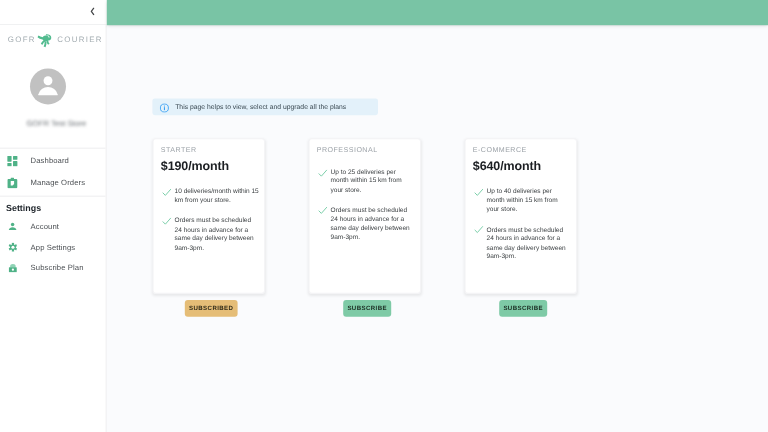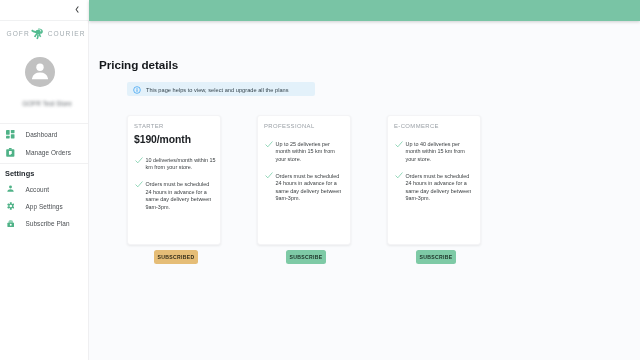--- a/index.html
+++ b/index.html
@@ -138,21 +138,20 @@
             <path d="M3.4 9.6 V6.6 a5.6 4.4 0 0 1 11.2 0 V9.6 Z" fill="#8fd3b5"></path>
             <rect x="0.8" y="9.0" width="16.4" height="10.4" rx="1.1" fill="#4fb287"></rect>
             <circle cx="9" cy="14.1" r="2.3" fill="#fff"></circle>
           </svg>
       </span>
       <span class="nav-label">Subscribe Plan</span>
     </div>
   </div>
 
   <div class="main">
-    <div class="page-title">Pricing details</div>
     <div class="banner" style="position:absolute">
       <span class="banner-icon">
         <svg width="8" height="8" viewBox="0 0 16 16">
             <circle cx="8" cy="8" r="6.7" fill="none" stroke="#2196f3" stroke-width="1.3"></circle>
             <rect x="7.2" y="6.6" width="1.6" height="5" fill="#2196f3"></rect>
             <rect x="7.2" y="4" width="1.6" height="1.6" fill="#2196f3"></rect>
           </svg>
       </span>
       <span class="banner-text">This page helps to view, select and upgrade all the plans</span>
     </div>
@@ -190,20 +189,21 @@
             <span class="check"><svg width="8" height="7" viewBox="0 0 16 14">
                   <path d="M1.6 7.6 L5.6 11.6 L14.4 1.6" fill="none" stroke="#5dc496" stroke-width="1.35" stroke-linecap="round" stroke-linejoin="round"></path>
                 </svg></span>
             <span class="feat-text">Orders must be scheduled 24 hours in advance for a same day delivery between 9am-3pm.</span>
           </div>
         </div>
       </div>
 
       <div class="card">
         <div class="plan-name">E-COMMERCE</div>
+        <div class="plan-price">$640/month</div>
         <div class="feats">
           <div class="feat">
             <span class="check"><svg width="8" height="7" viewBox="0 0 16 14">
                   <path d="M1.6 7.6 L5.6 11.6 L14.4 1.6" fill="none" stroke="#5dc496" stroke-width="1.35" stroke-linecap="round" stroke-linejoin="round"></path>
                 </svg></span>
             <span class="feat-text">Up to 40 deliveries per month within 15 km from your store.</span>
           </div>
           <div class="feat">
             <span class="check"><svg width="8" height="7" viewBox="0 0 16 14">
                   <path d="M1.6 7.6 L5.6 11.6 L14.4 1.6" fill="none" stroke="#5dc496" stroke-width="1.35" stroke-linecap="round" stroke-linejoin="round"></path>

